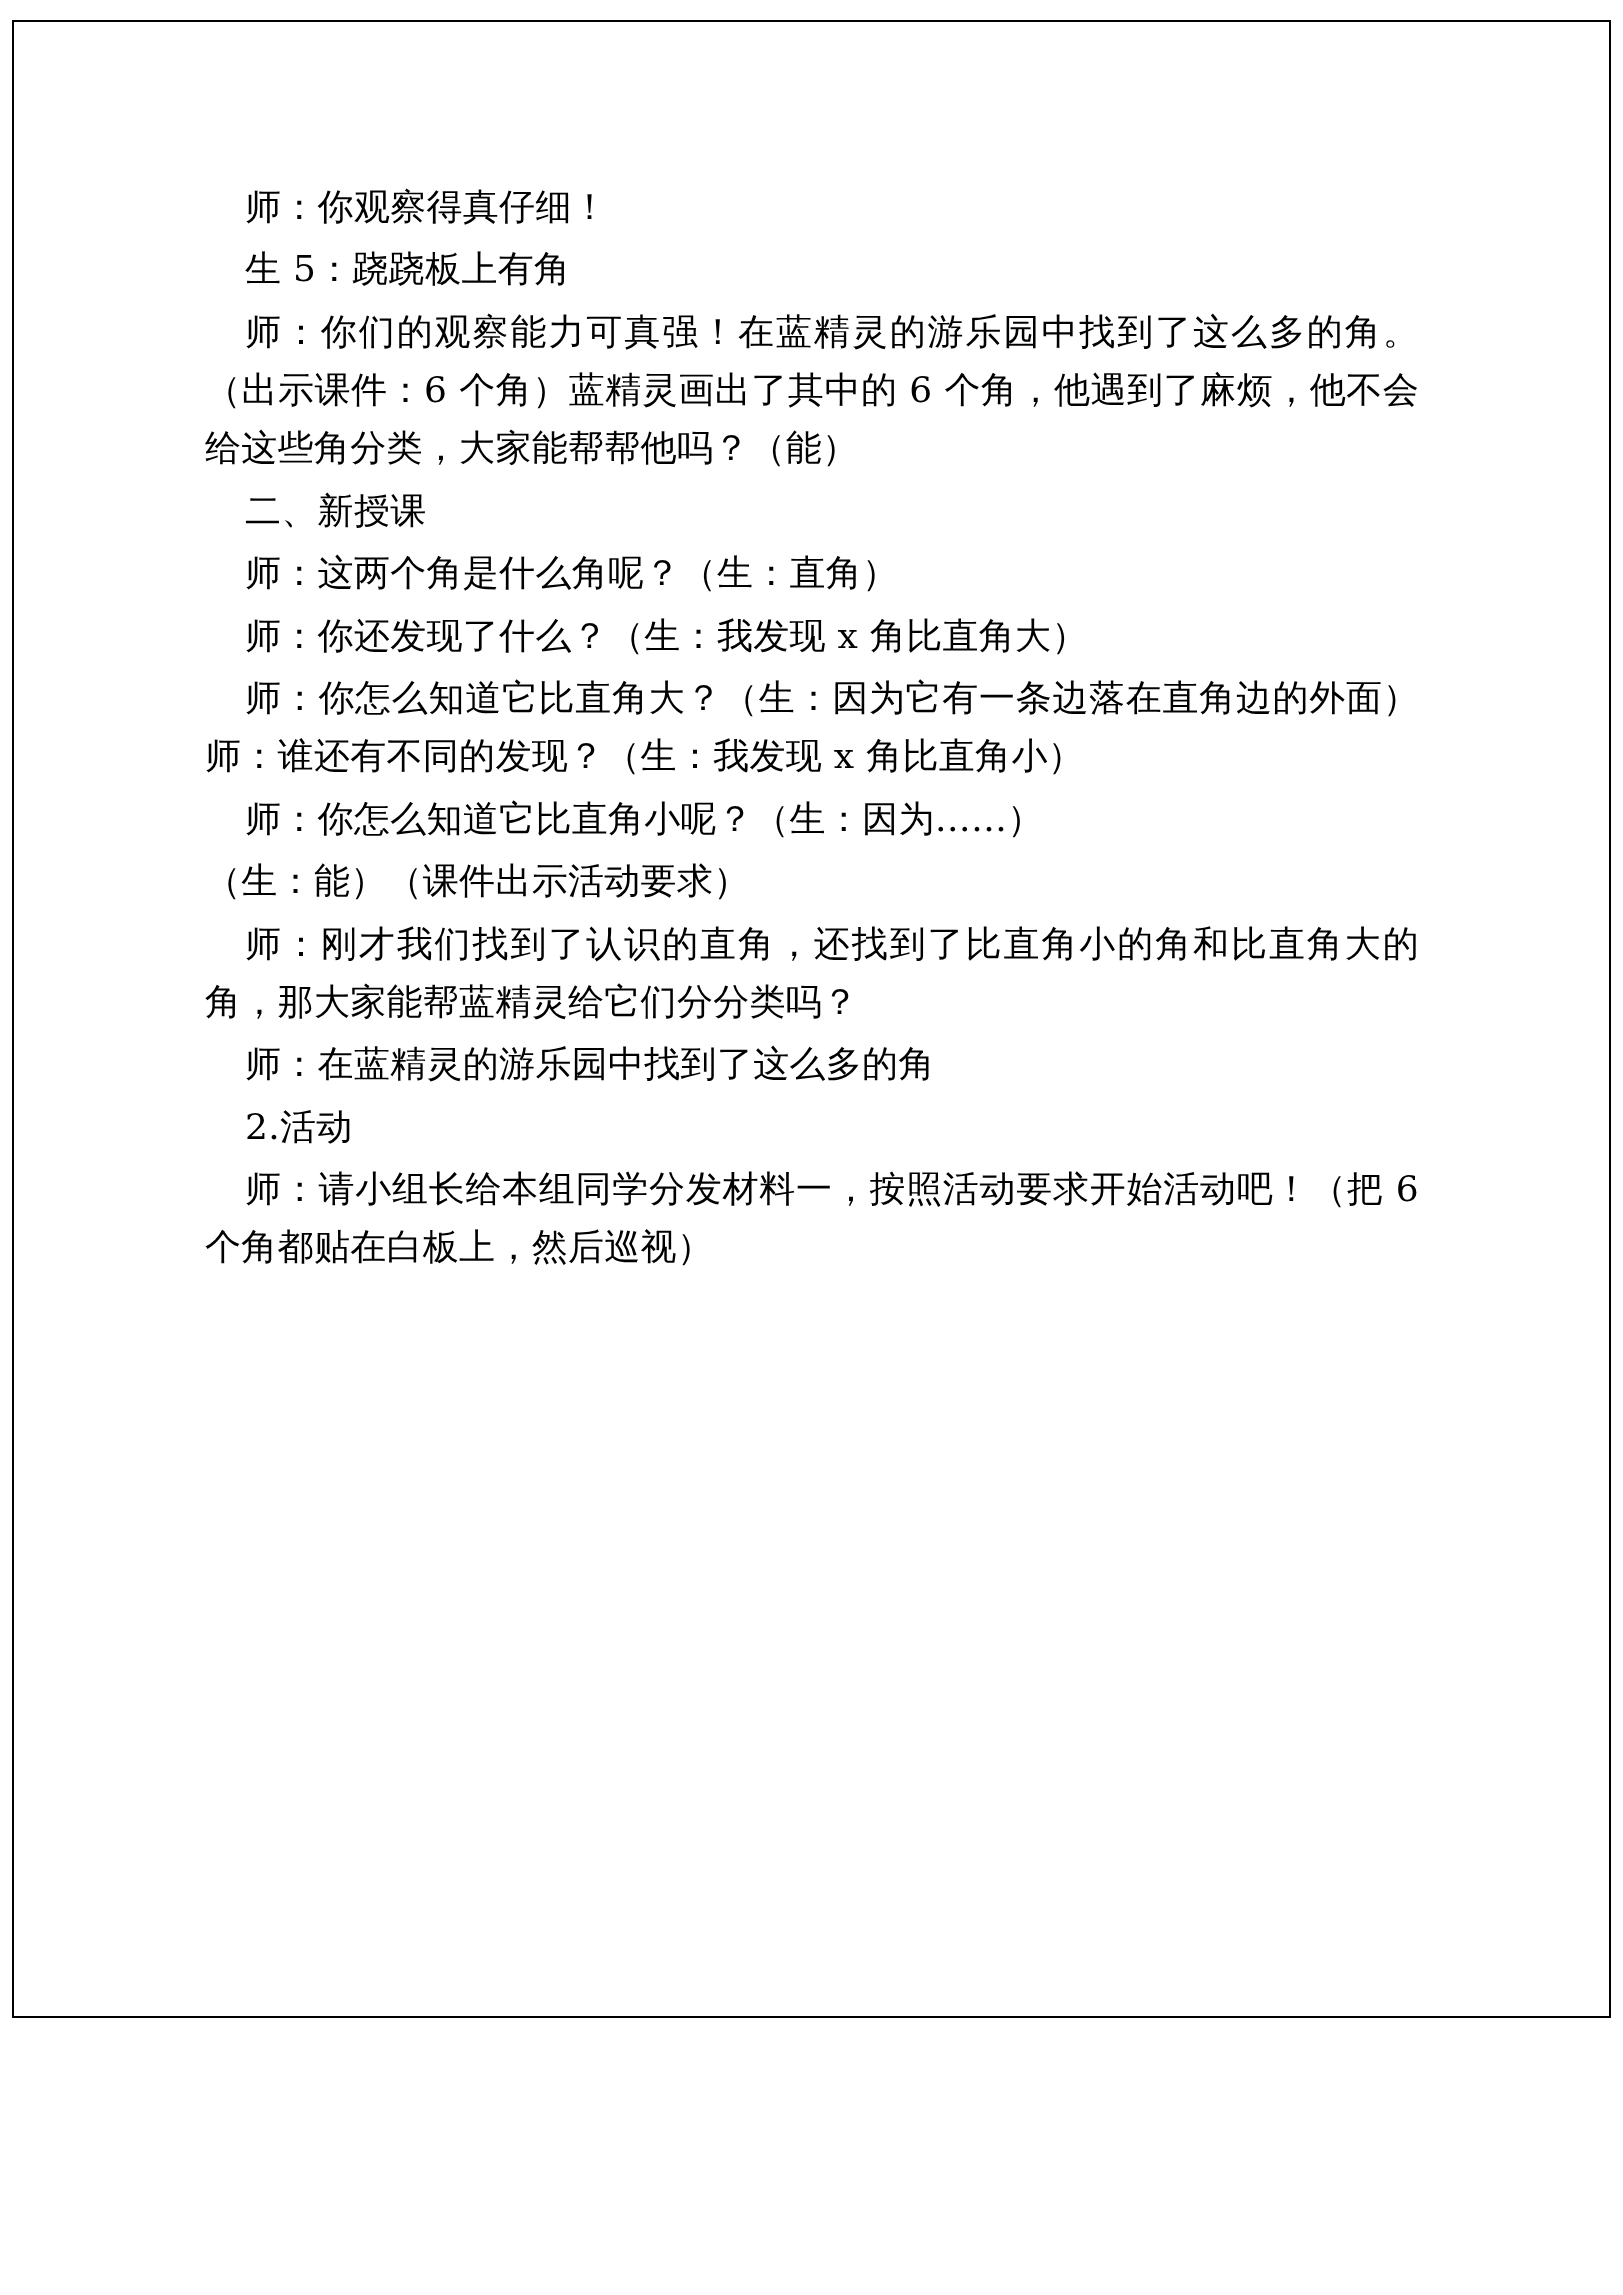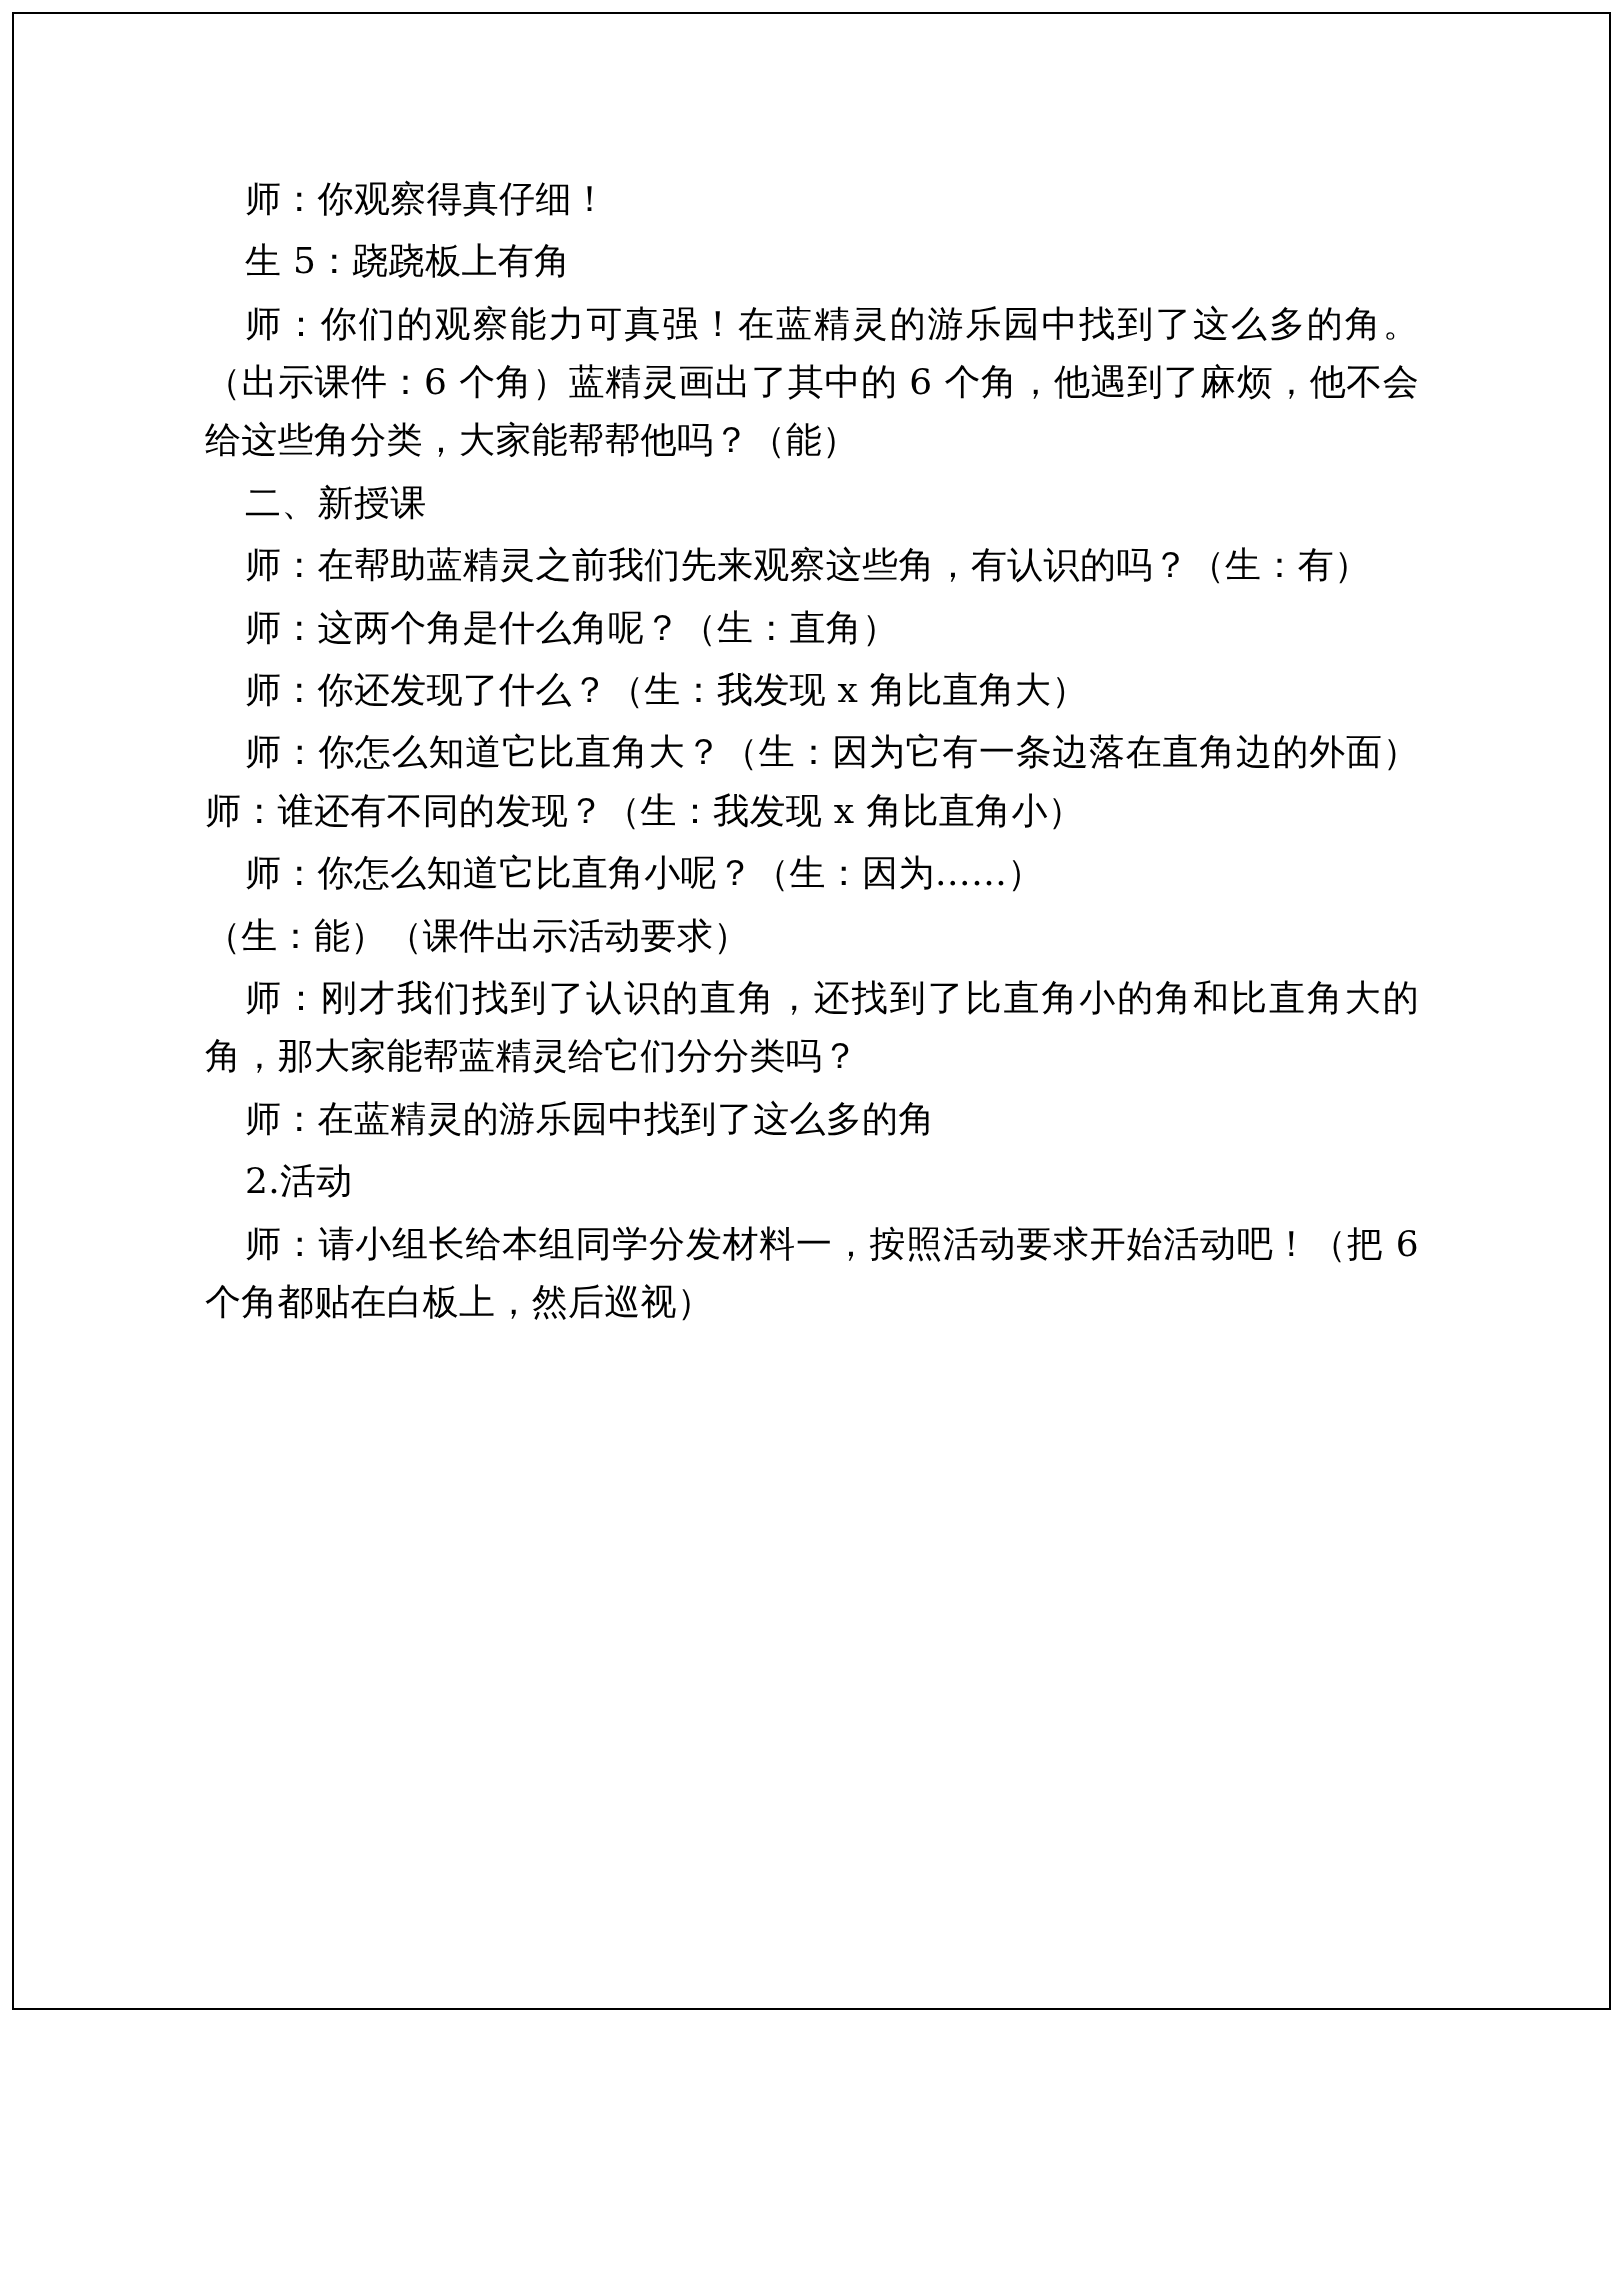--- a/index.html
+++ b/index.html
@@ -10,20 +10,21 @@
   body {
     font-family: "DejaVu Sans", sans-serif;
   }
   .page {
     position: relative;
     width: 1623px;
     height: 2022px;
     background: #ffffff;
     box-sizing: border-box;
     overflow: hidden;
+    margin-top: 8px;
   }
   .page-border {
     position: absolute;
     left: 12.3px;
     top: 12.3px;
     right: 12.3px;
     bottom: 12.3px;
     border: 2px solid #000000;
     box-sizing: border-box;
     pointer-events: none;
@@ -62,21 +63,20 @@
 <body>
 
 <div class="page">
   <div class="page-border"></div>
 
   <div class="content">
     <p class="para indent">师：你观察得真仔细！</p>
     <p class="para indent">生 5：跷跷板上有角</p>
     <p class="para indent">师：你们的观察能力可真强！在蓝精灵的游乐园中找到了这么多的角。（出示课件：6 个角）蓝精灵画出了其中的 6 个角，他遇到了麻烦，他不会给这些角分类，大家能帮帮他吗？（能）</p>
     <p class="para indent">二、新授课</p>
-    <p class="para indent">师：在帮助蓝精灵之前我们先来观察这些角，有认识的吗？（生：有）</p>
     <p class="para indent">师：这两个角是什么角呢？（生：直角）</p>
     <p class="para indent">师：你还发现了什么？（生：我发现 x 角比直角大）</p>
     <p class="para indent">师：你怎么知道它比直角大？（生：因为它有一条边落在直角边的外面）师：谁还有不同的发现？（生：我发现 x 角比直角小）</p>
     <p class="para indent">师：你怎么知道它比直角小呢？（生：因为……）</p>
     <p class="para">（生：能）（课件出示活动要求）</p>
     <p class="para indent">师：刚才我们找到了认识的直角，还找到了比直角小的角和比直角大的角，那大家能帮蓝精灵给它们分分类吗？</p>
     <p class="para indent">师：在蓝精灵的游乐园中找到了这么多的角</p>
     <p class="para indent">2.活动</p>
     <p class="para indent">师：请小组长给本组同学分发材料一，按照活动要求开始活动吧！（把 6 个角都贴在白板上，然后巡视）</p>
   </div>

